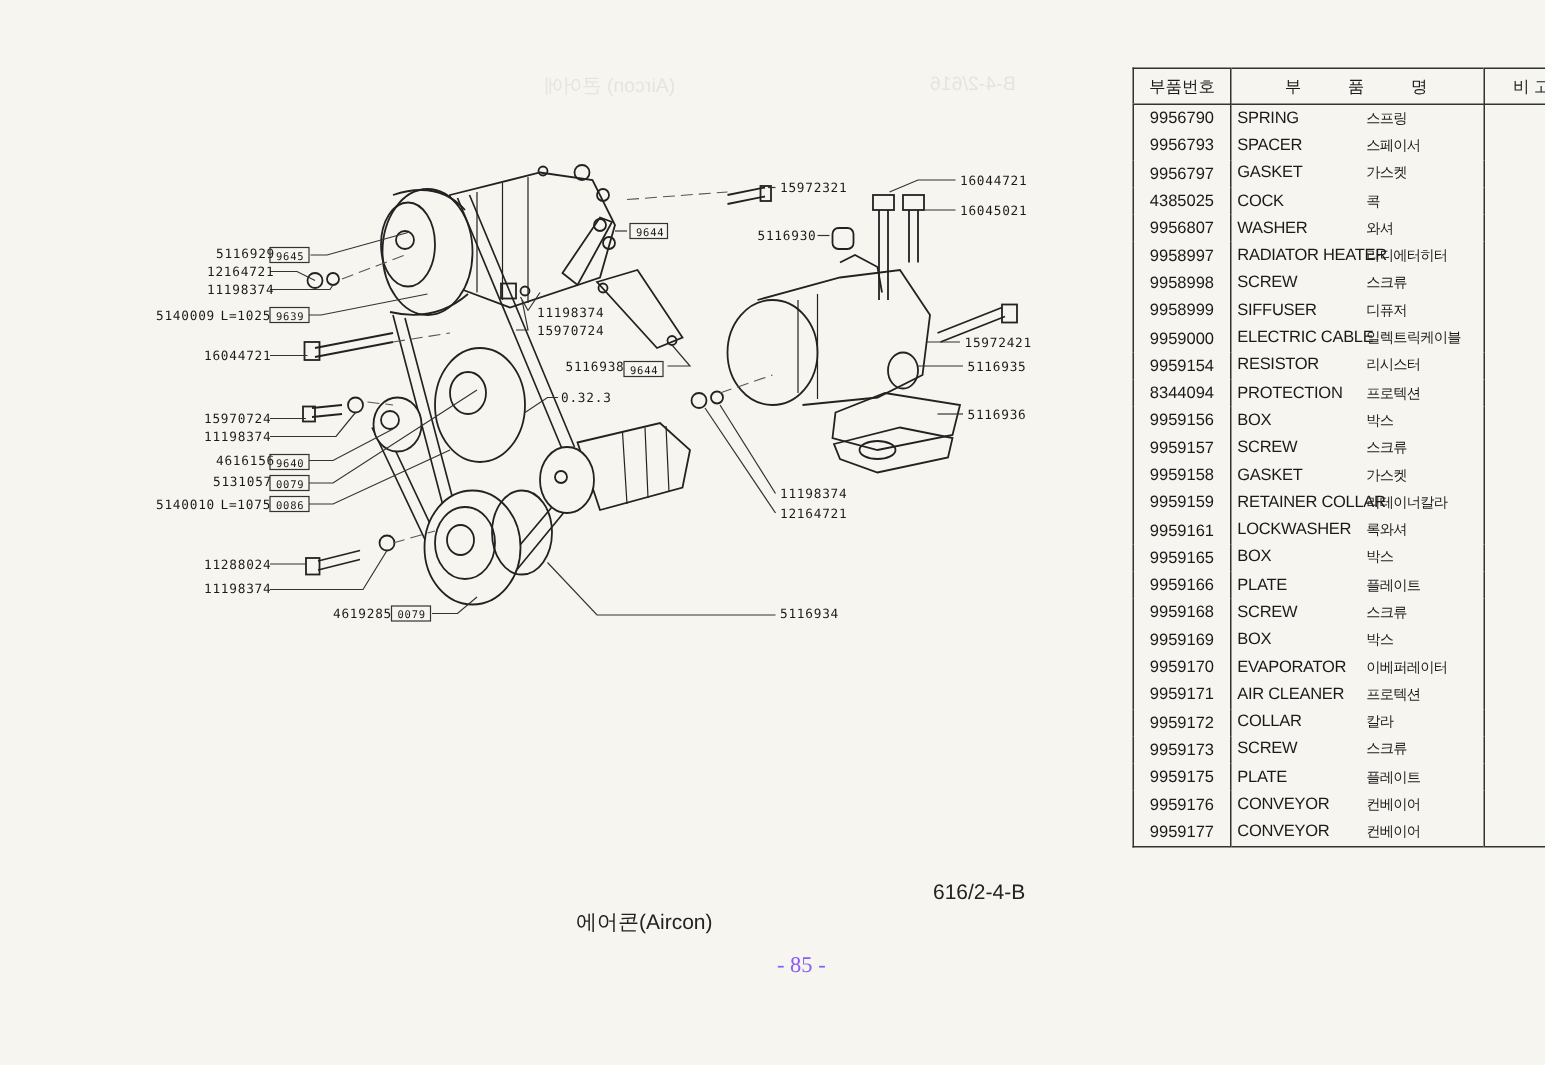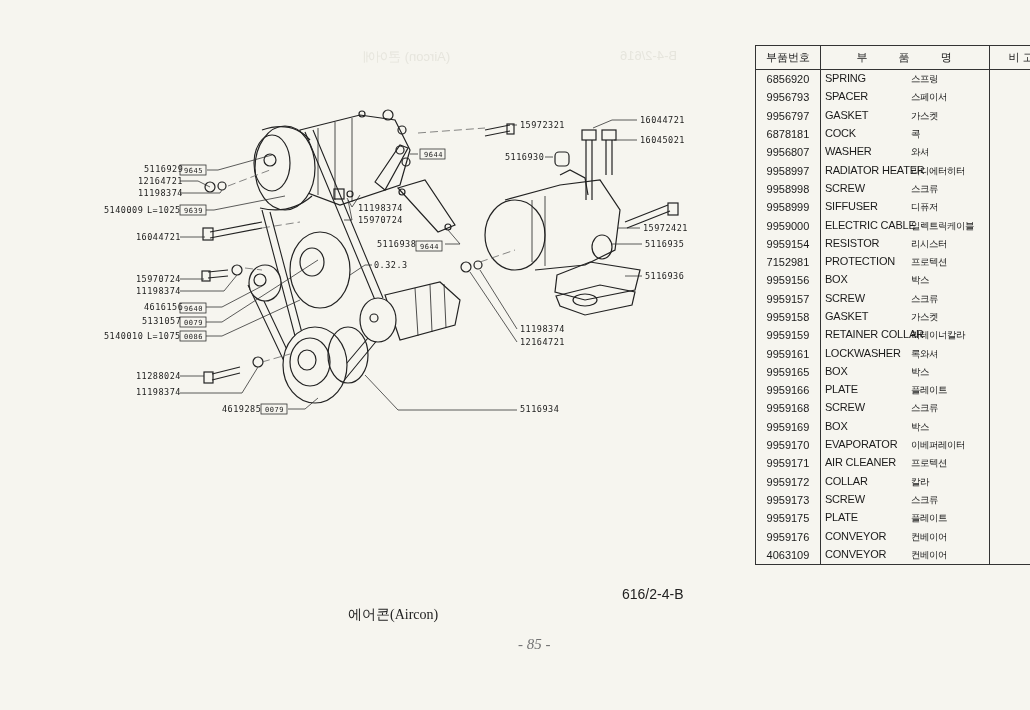--- a/index.html
+++ b/index.html
@@ -6,21 +6,21 @@
   body {
     width:1030px; height:710px; overflow:hidden; position:relative;
     background:#f6f5ef;
     font-family:"Liberation Sans", sans-serif; color:#1a1a1a;
   }
   .ghost { position:absolute; color:#e6e5dd; font-size:13px; transform:scaleX(-1); }
   #diagram { position:absolute; left:0; top:0; width:750px; height:600px; }
   #diagram text { font-family:"DejaVu Sans Mono", monospace; font-size:8.5px; fill:#1a1a1a; letter-spacing:0.5px; }
   #diagram .box text { font-size:7px; }
   .caption { position:absolute; font-size:14px; color:#222; }
-  .pageno { position:absolute; font-family:"Liberation Serif", serif; font-style:italic; font-size:15px; color:#737373; }
+  .pageno { position:absolute; font-family:"Liberation Serif", serif; font-size:15px; color:#8b5cf6; }
 
   .parts {
     position:absolute; left:755px; top:45px; width:298px;
     border:1px solid #333; border-collapse:collapse; font-size:11px;
   }
   .parts th { height:21px; font-weight:normal; font-size:11px; border-bottom:1px solid #333; }
   .parts td { height:18.3px; padding:0; }
   .parts .c-no { width:56px; text-align:center; border-right:1px solid #333; }
   .parts .c-name { width:135px; border-right:1px solid #333; }
   .parts .c-note { width:54px; text-align:center; }
@@ -226,50 +226,50 @@
     <text x="374" y="268">0.32.3</text>
     <text x="643" y="231">15972421</text>
     <text x="645" y="247">5116935</text>
     <text x="645" y="279">5116936</text>
     <text x="520" y="332">11198374</text>
     <text x="520" y="345">12164721</text>
     <text x="520" y="412">5116934</text>
   </g>
 </svg>
 
-<div class="caption" style="left:348px;top:606px;font-family:Liberation Serif, serif;">에어콘(Aircon)</div>
+<div class="caption" style="left:384px;top:606px;">에어콘(Aircon)</div>
 <div class="caption" style="left:622px;top:586px;">616/2-4-B</div>
 <div class="pageno" style="left:518px;top:636px;">- 85 -</div>
 
 <table class="parts">
   <thead>
     <tr>
       <th class="c-no">부품번호</th>
       <th class="c-name"><span class="spaced">부 품 명</span></th>
       <th class="c-note">비 고</th>
     </tr>
   </thead>
   <tbody id="parts-body">
       <tr>
-        <td class="c-no">6856920</td>
+        <td class="c-no">9956790</td>
         <td class="c-name"><span class="en">SPRING</span><span class="ko">스프링</span></td>
         <td class="c-note"></td>
       </tr>
       <tr>
         <td class="c-no">9956793</td>
         <td class="c-name"><span class="en">SPACER</span><span class="ko">스페이서</span></td>
         <td class="c-note"></td>
       </tr>
       <tr>
         <td class="c-no">9956797</td>
         <td class="c-name"><span class="en">GASKET</span><span class="ko">가스켓</span></td>
         <td class="c-note"></td>
       </tr>
       <tr>
-        <td class="c-no">6878181</td>
+        <td class="c-no">4385025</td>
         <td class="c-name"><span class="en">COCK</span><span class="ko">콕</span></td>
         <td class="c-note"></td>
       </tr>
       <tr>
         <td class="c-no">9956807</td>
         <td class="c-name"><span class="en">WASHER</span><span class="ko">와셔</span></td>
         <td class="c-note"></td>
       </tr>
       <tr>
         <td class="c-no">9958997</td>
@@ -290,21 +290,21 @@
         <td class="c-no">9959000</td>
         <td class="c-name"><span class="en">ELECTRIC CABLE</span><span class="ko">일렉트릭케이블</span></td>
         <td class="c-note"></td>
       </tr>
       <tr>
         <td class="c-no">9959154</td>
         <td class="c-name"><span class="en">RESISTOR</span><span class="ko">리시스터</span></td>
         <td class="c-note"></td>
       </tr>
       <tr>
-        <td class="c-no">7152981</td>
+        <td class="c-no">8344094</td>
         <td class="c-name"><span class="en">PROTECTION</span><span class="ko">프로텍션</span></td>
         <td class="c-note"></td>
       </tr>
       <tr>
         <td class="c-no">9959156</td>
         <td class="c-name"><span class="en">BOX</span><span class="ko">박스</span></td>
         <td class="c-note"></td>
       </tr>
       <tr>
         <td class="c-no">9959157</td>
@@ -370,18 +370,18 @@
         <td class="c-no">9959175</td>
         <td class="c-name"><span class="en">PLATE</span><span class="ko">플레이트</span></td>
         <td class="c-note"></td>
       </tr>
       <tr>
         <td class="c-no">9959176</td>
         <td class="c-name"><span class="en">CONVEYOR</span><span class="ko">컨베이어</span></td>
         <td class="c-note"></td>
       </tr>
       <tr>
-        <td class="c-no">4063109</td>
+        <td class="c-no">9959177</td>
         <td class="c-name"><span class="en">CONVEYOR</span><span class="ko">컨베이어</span></td>
         <td class="c-note"></td>
       </tr>
     </tbody>
 </table>
 
 </body></html>

